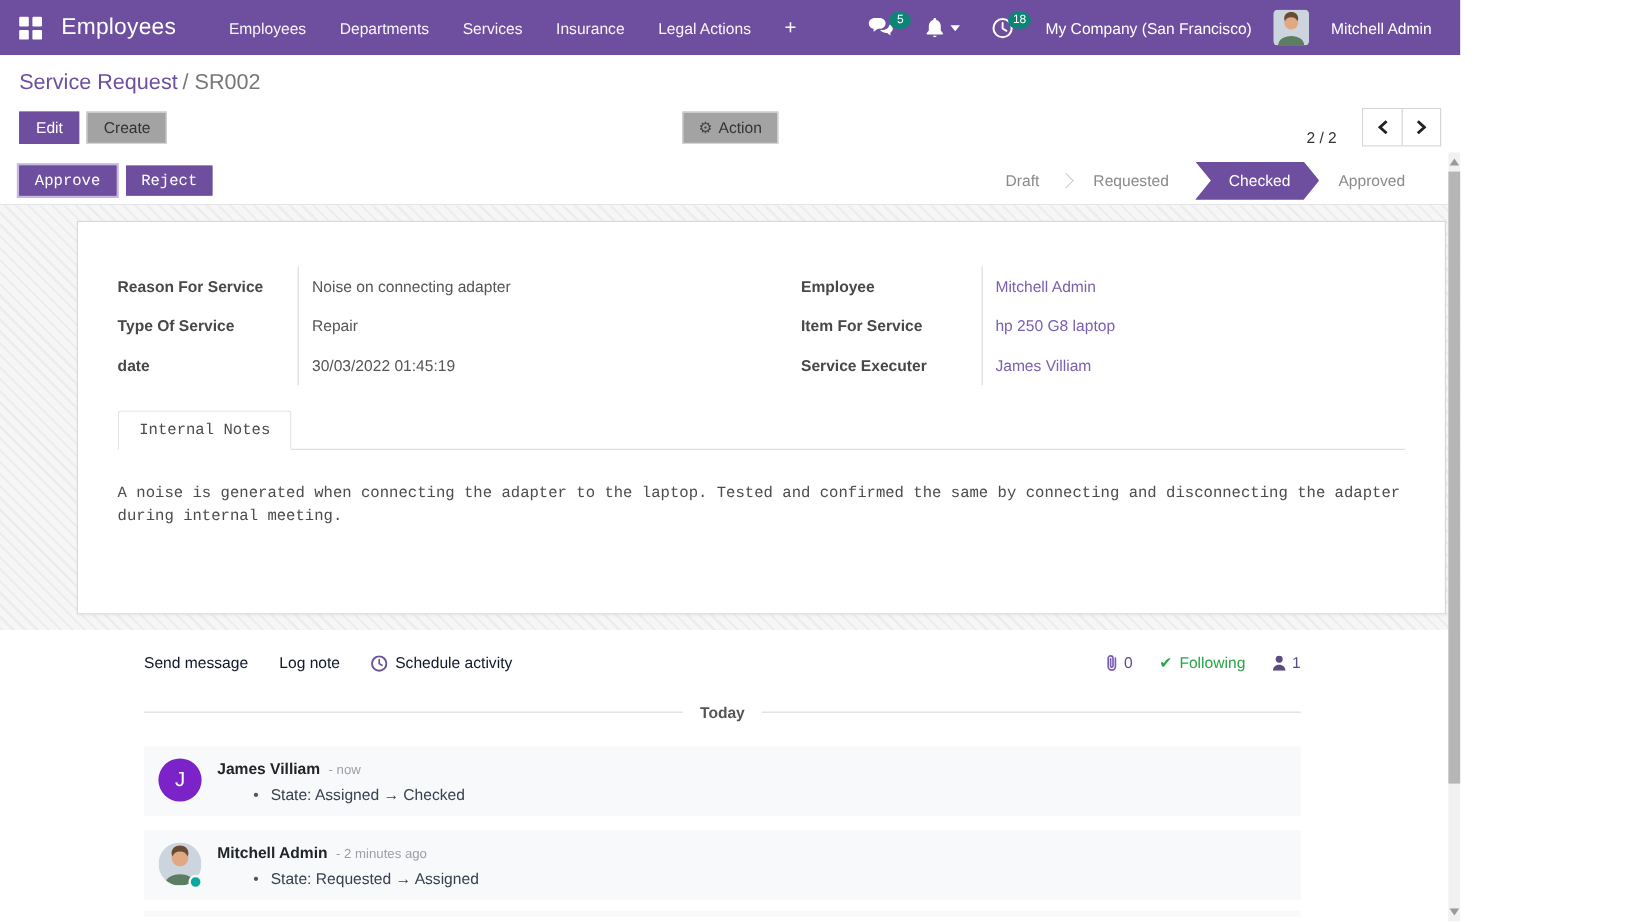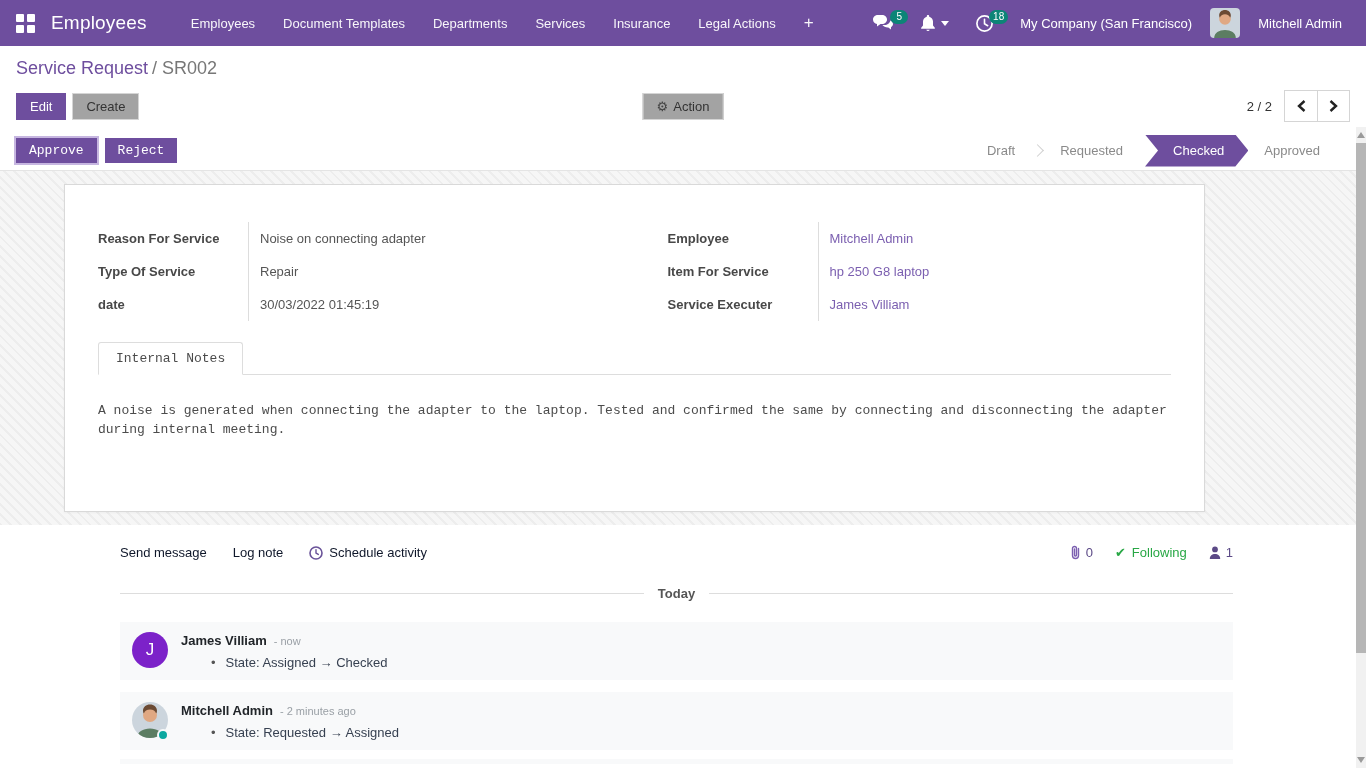--- a/index.html
+++ b/index.html
@@ -1,18 +1,18 @@
 <!DOCTYPE html>
 <html><head>
 <meta charset="utf-8">
 <style>
   * { box-sizing: border-box; margin: 0; padding: 0; }
   html,body { width:1366px; height:768px; }
   body { font-family: "Liberation Sans", sans-serif; font-size:13px; color:#4c4c4c; background:#fff; }
-  .screen { position:relative; width:1366px; height:768px; overflow:hidden; background:#fff; }
+  .screen { position:relative; width:1217px; height:768px; overflow:hidden; background:#fff; }
 
   
   .navbar { height:46px; background:#6e4e9e; display:flex; align-items:center; padding:0 16px; color:#fff; }
   .apps-icon { display:grid; grid-template-columns:8px 8px; grid-gap:3px; margin-right:16px; cursor:pointer; }
   .apps-icon span { width:8px; height:8px; background:#fff; border-radius:1px; }
   .brand { font-size:19px; margin-right:30px; letter-spacing:.2px; }
   .nav-menu { display:flex; align-items:center; height:46px; }
   .nav-item { padding:0 14px; height:46px; display:flex; align-items:center; color:rgba(255,255,255,.95); cursor:pointer; font-size:13px; }
   .nav-plus { font-size:17px; padding:0 14px; cursor:pointer; }
   .nav-right { margin-left:auto; display:flex; align-items:center; gap:10px; }
@@ -26,21 +26,21 @@
   .control-panel { padding:12px 16px 10px; background:#fff; }
   .breadcrumb { font-size:18px; }
   .breadcrumb a { color:#6e4e9e; text-decoration:none; cursor:pointer; }
   .breadcrumb .current { color:#777; margin-left:4px; }
   .cp-row { position:relative; display:flex; align-items:center; margin-top:12px; height:30px; }
   .btn { font-size:13px; padding:5px 13px; border:1px solid #d5d5d5; background:#a3a3a3; color:#333; cursor:pointer; font-family:inherit; }
   .btn-primary { background:#6e4e9e; border-color:#6e4e9e; color:#fff; }
   .btn + .btn { margin-left:6px; }
   .cp-center { position:absolute; left:50%; transform:translateX(-50%); }
   .gear-glyph { font-size:13px; margin-right:5px; color:#444; }
-  .cp-right { margin-left:auto; display:flex; align-items:center; }
+  .cp-right { margin-left:auto; display:flex; align-items:flex-end;gap:9px; }
   .pager-count { margin-right:12px; color:#333; }
   .pager-btns { display:flex; border:1px solid #d5d5d5; }
   .pager-btn { width:32px; height:30px; background:#fff; display:flex; align-items:center; justify-content:center; cursor:pointer; }
   .pager-btn + .pager-btn { border-left:1px solid #d5d5d5; }
 
   
   .statusbar { height:40px; background:#fff; border-bottom:1px solid #e4e4e4; display:flex; align-items:center; padding:0 16px; }
   .sb-btn { background:#6e4e9e; color:#fff; border:1px solid #6e4e9e; font-size:13px; padding:4px 12px; cursor:pointer; font-family:Liberation Mono, monospace; }
   .sb-btn.focused { box-shadow:0 0 0 2px #c6b6e0; }
   .sb-btn + .sb-btn { margin-left:8px; }
@@ -105,21 +105,20 @@
   <nav class="navbar">
     <div class="apps-icon">
         <span></span>
         <span></span>
         <span></span>
         <span></span>
       </div>
     <div class="brand">Employees</div>
     <div class="nav-menu">
       <span class="nav-item">Employees</span>
-      <span class="nav-item">Document Templates</span>
       <span class="nav-item">Departments</span>
       <span class="nav-item">Services</span>
       <span class="nav-item">Insurance</span>
       <span class="nav-item">Legal Actions</span>
       <span class="nav-item nav-plus">+</span>
     </div>
     <div class="nav-right">
       <div class="nav-iconbtn">
         <span>
           <svg width="22" height="18" viewBox="0 0 22 18">

